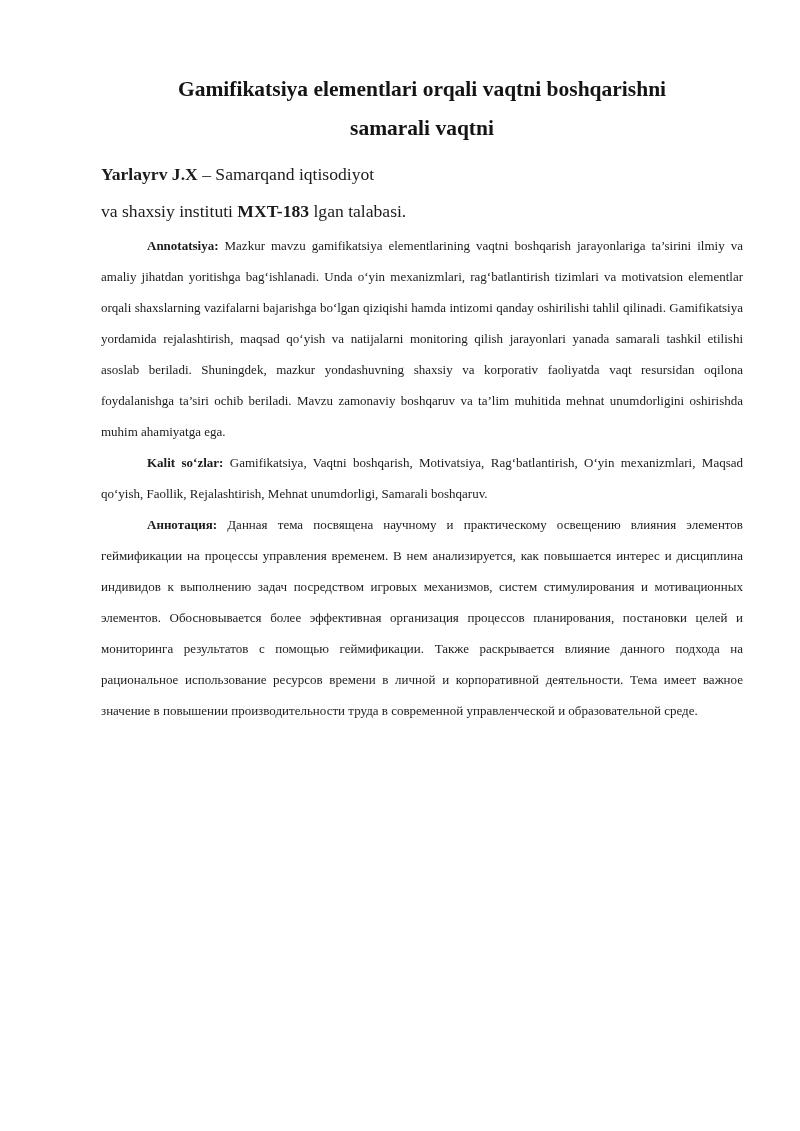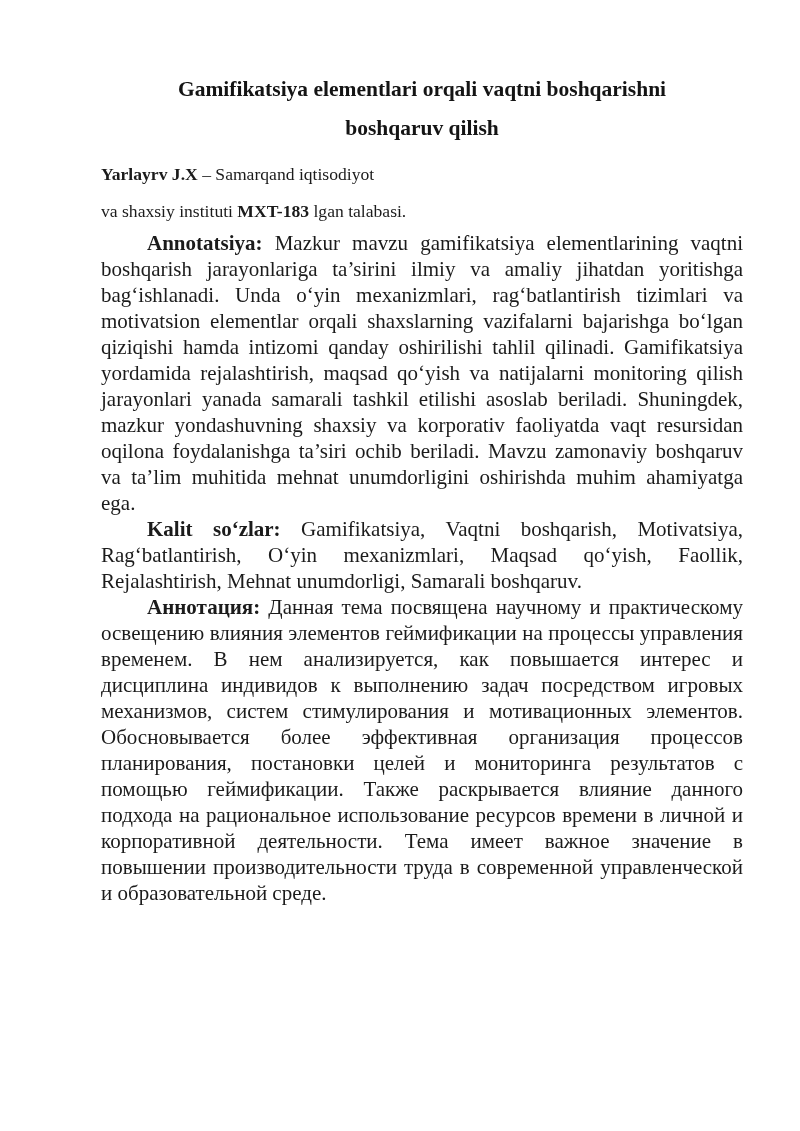--- a/index.html
+++ b/index.html
@@ -27,37 +27,37 @@
     color: #141414;
   }
   .byline {
     margin: 8px 0 0 0;
     font-size: 17.6px;
     line-height: 37px;
     text-align: left;
   }
   .par {
     margin: 0;
-    font-size: 21px;
-    line-height: 26px;
+    font-size: 13px;
+    line-height: 31px;
     text-align: justify;
     text-indent: 46px;
   }
   .b {
     font-weight: bold;
   }
 </style>
 </head>
 <body>
 
 <div class="page">
 
   <h1 class="doc-title">
     <span>Gamifikatsiya elementlari orqali vaqtni boshqarishni</span><br>
-    <span>boshqaruv qilish</span>
+    <span>samarali vaqtni</span>
   </h1>
 
   <p class="byline">
     <span class="b">Yarlayrv J.X</span><span> – Samarqand iqtisodiyot</span><br>
     <span>va shaxsiy instituti </span><span class="b">MXT-183</span><span> lgan talabasi.</span>
   </p>
 
   <p class="par"><span class="b">Annotatsiya:</span><span> Mazkur mavzu gamifikatsiya elementlarining vaqtni boshqarish jarayonlariga ta’sirini ilmiy va amaliy jihatdan yoritishga bag‘ishlanadi. Unda o‘yin mexanizmlari, rag‘batlantirish tizimlari va motivatsion elementlar orqali shaxslarning vazifalarni bajarishga bo‘lgan qiziqishi hamda intizomi qanday oshirilishi tahlil qilinadi. Gamifikatsiya yordamida rejalashtirish, maqsad qo‘yish va natijalarni monitoring qilish jarayonlari yanada samarali tashkil etilishi asoslab beriladi. Shuningdek, mazkur yondashuvning shaxsiy va korporativ faoliyatda vaqt resursidan oqilona foydalanishga ta’siri ochib beriladi. Mavzu zamonaviy boshqaruv va ta’lim muhitida mehnat unumdorligini oshirishda muhim ahamiyatga ega.</span></p>
 
   <p class="par"><span class="b">Kalit so‘zlar:</span><span> Gamifikatsiya, Vaqtni boshqarish, Motivatsiya, Rag‘batlantirish, O‘yin mexanizmlari, Maqsad qo‘yish, Faollik, Rejalashtirish, Mehnat unumdorligi, Samarali boshqaruv.</span></p>

